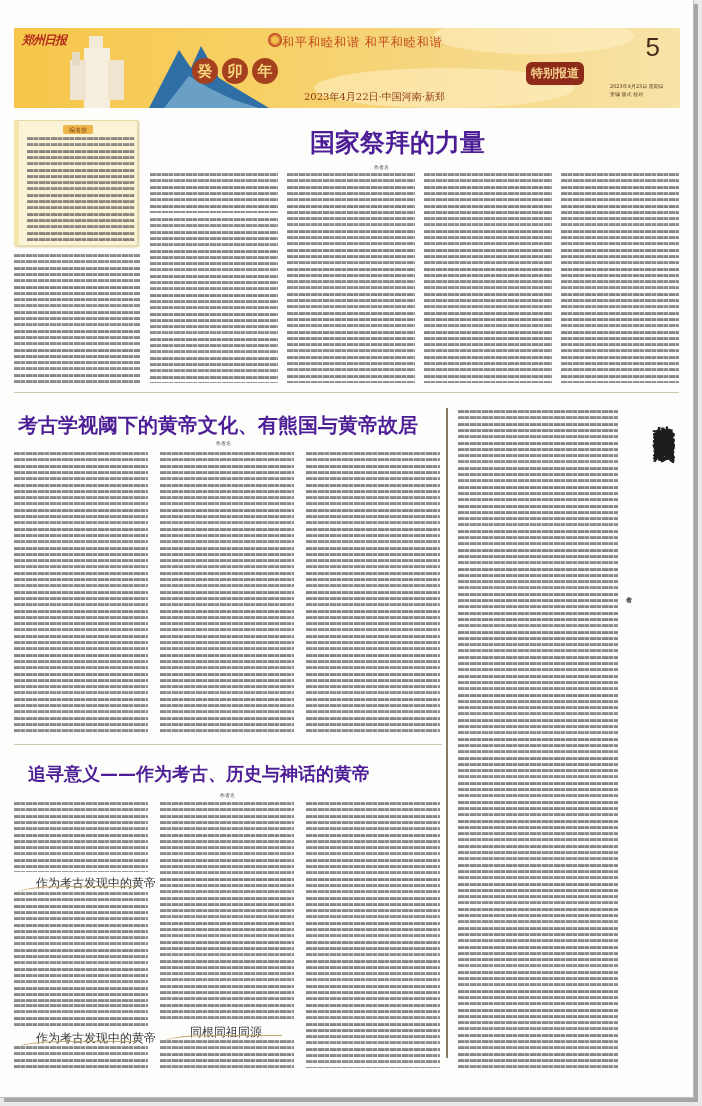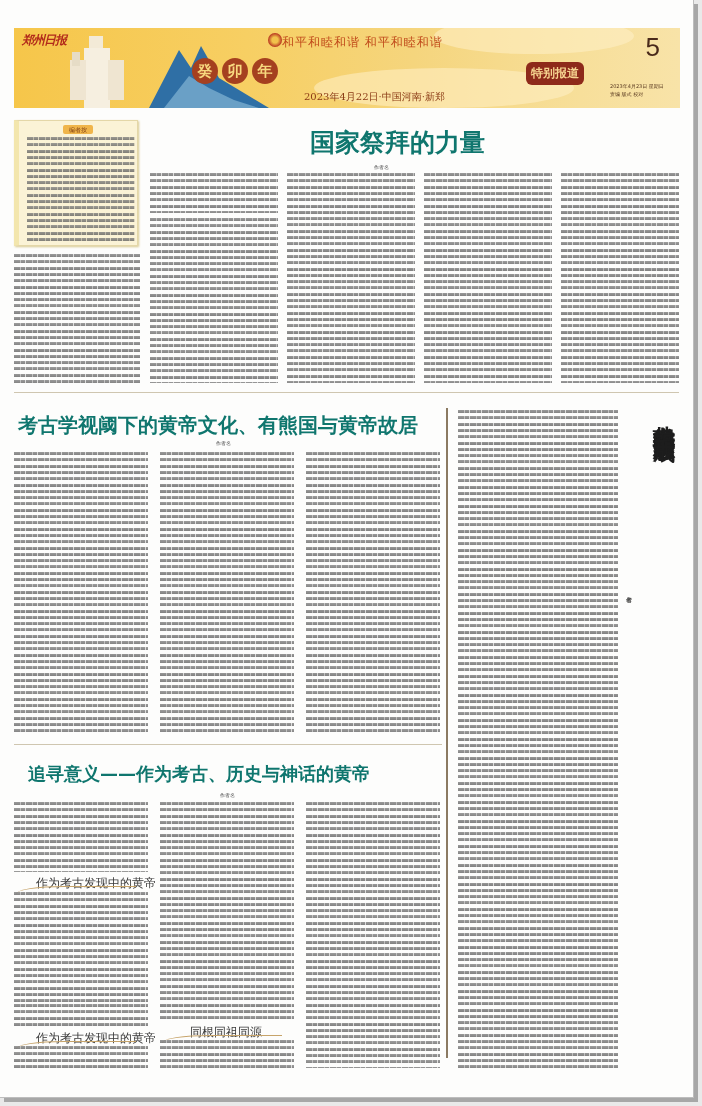--- a/index.html
+++ b/index.html
@@ -74,21 +74,21 @@
   .col { position: absolute; overflow: hidden; }
   .textlines {
     width: 100%; height: 100%;
     background-image: repeating-linear-gradient(to bottom,
       #7b7b7b 0px, #5c5c5c 3px, rgba(255,255,255,0) 3px, rgba(255,255,255,0) 6.3px);
     opacity: 0.75;
     -webkit-mask-image: repeating-linear-gradient(90deg, #000 0 6px, rgba(0,0,0,0.55) 6px 7px, #000 7px 11px, rgba(0,0,0,0.3) 11px 12px);
   }
   .headline {
     position: absolute; font-family: "DejaVu Sans", sans-serif; font-weight: bold;
-    color: #0f766e; white-space: nowrap;
+    color: #4c1d95; white-space: nowrap;
   }
   .byline { position: absolute; font-size: 5px; color: #444; }
   .rule-h { position: absolute; height: 1px; background: #cfc6b0; }
   .rule-v { position: absolute; width: 2px; background: #8b7a62; }
 
   .editor-box {
     position: absolute; left: 14px; top: 120px; width: 124px; height: 126px;
     background: #fbf3d6; border: 1px solid #e4d7a8;
     border-left: 5px solid #f3e6ad;
     box-shadow: 1px 1px 2px #d8c98f;

